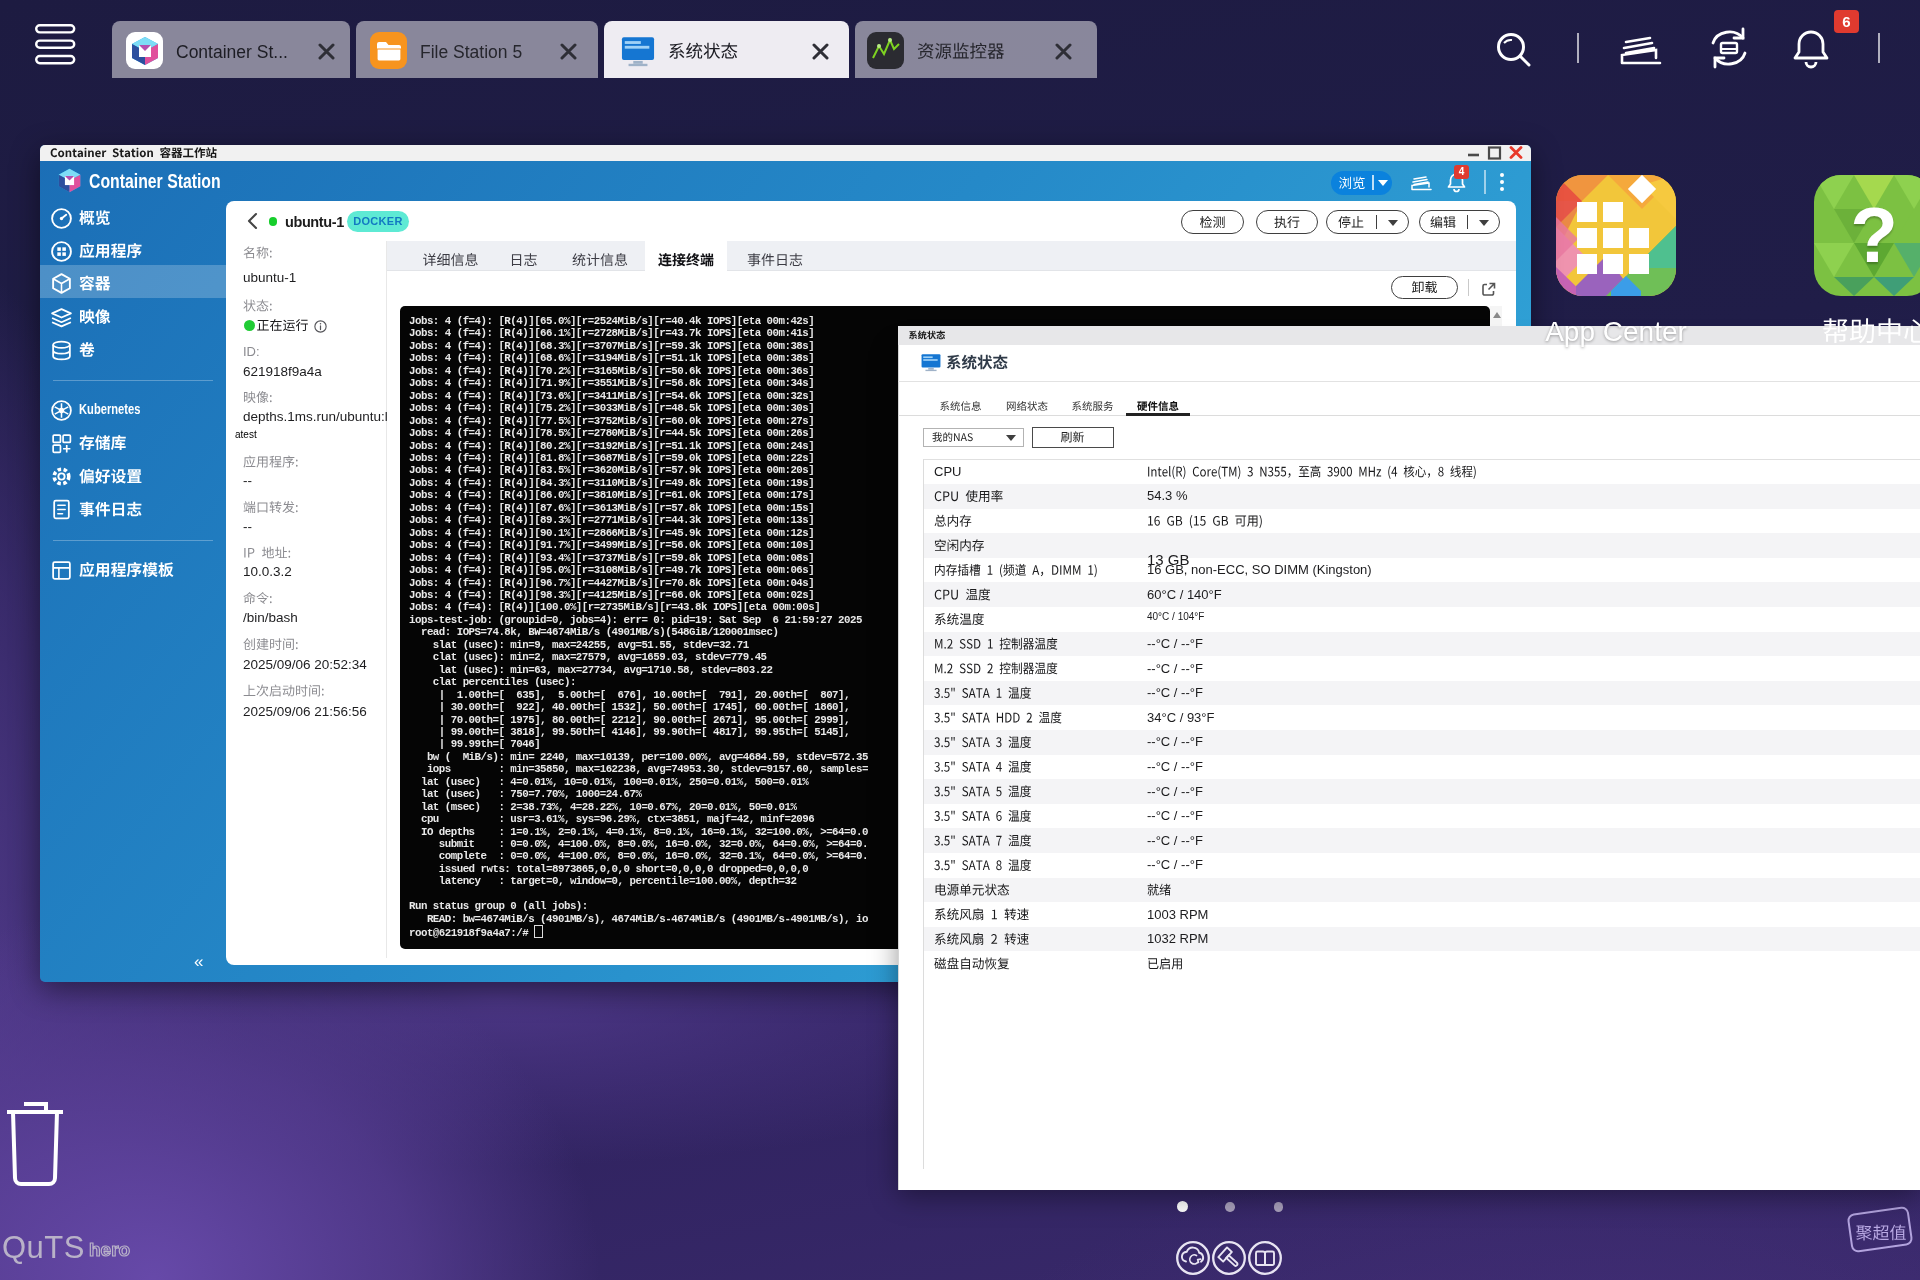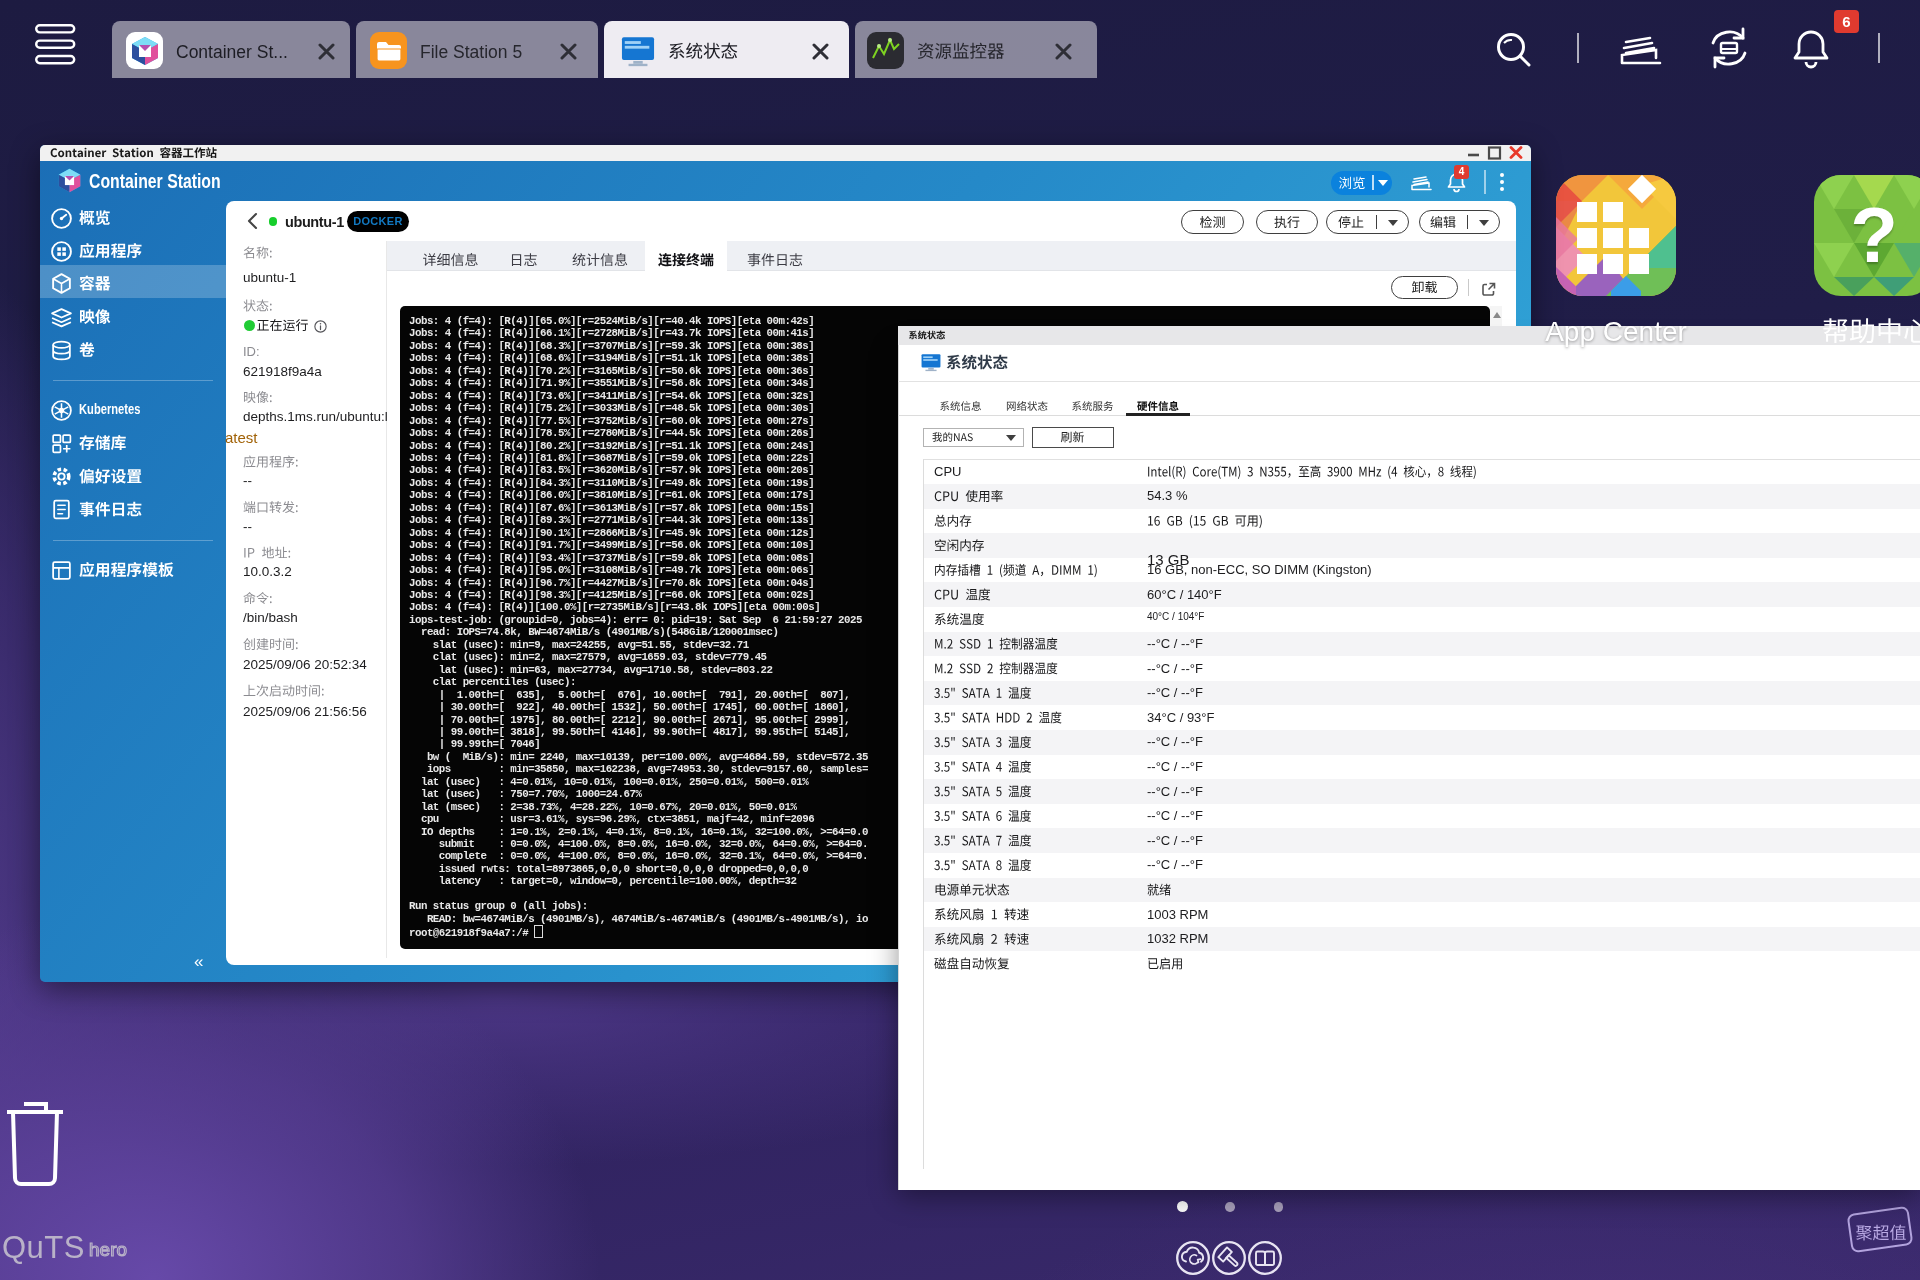--- a/index.html
+++ b/index.html
@@ -179,21 +179,21 @@
     <rect x="3" y="3" width="16" height="16" rx="1.5" stroke="#fff" stroke-width="1.7" fill="none"></rect>
     <path d="M3 8.5 h16 M8.5 8.5 V19" stroke="#fff" stroke-width="1.5"></path>
   </svg>
 <div style="position:absolute;left:194px;top:952px;font-size:17px;color:#fff;z-index:11">«</div>
 <div class="panel"></div>
 <svg style="position:absolute;left:246px;top:212px;z-index:11" width="12" height="18">
     <path d="M10 2 L3 9 L10 16" stroke="#454545" stroke-width="2.1" fill="none" stroke-linecap="round" stroke-linejoin="round"></path>
   </svg>
 <div style="position:absolute;left:268.5px;top:217px;width:8.5px;height:8.5px;border-radius:50%;background:#17ce2c;z-index:11"></div>
 <div style="position:absolute;left:285px;top:213.5px;font-size:14.5px;font-weight:bold;letter-spacing:-0.4px;color:#1c1c1c;z-index:11">ubuntu-1</div>
-<div style="position:absolute;left:347px;top:210.5px;width:62px;height:21px;background:#000000;border-radius:10.5px;z-index:11;color:#1279c2;font-weight:bold;font-size:11px;line-height:21px;text-align:center;letter-spacing:0.3px">DOCKER</div>
+<div style="position:absolute;left:347px;top:210.5px;width:62px;height:21px;background:#5eead4;border-radius:10.5px;z-index:11;color:#1279c2;font-weight:bold;font-size:11px;line-height:21px;text-align:center;letter-spacing:0.3px">DOCKER</div>
 <div style="position:absolute;left:1181px;top:210px;width:63px;height:23.5px;background:#fff;border:1.2px solid #3f3f3f;border-radius:13px;box-sizing:border-box;z-index:11"></div>
 <div style="position:absolute;left:1256px;top:210px;width:62px;height:23.5px;background:#fff;border:1.2px solid #3f3f3f;border-radius:13px;box-sizing:border-box;z-index:11"></div>
 <div style="position:absolute;left:1326px;top:210px;width:83px;height:23.5px;background:#fff;border:1.2px solid #3f3f3f;border-radius:13px;box-sizing:border-box;z-index:11"></div>
 <div style="position:absolute;left:1376px;top:215px;width:1.2px;height:14px;background:#3f3f3f;z-index:12"></div>
 <div class="caretd" style="left:1388px;top:219.5px"></div>
 <div style="position:absolute;left:1419px;top:210px;width:81px;height:23.5px;background:#fff;border:1.2px solid #3f3f3f;border-radius:13px;box-sizing:border-box;z-index:11"></div>
 <div style="position:absolute;left:1467px;top:215px;width:1.2px;height:14px;background:#3f3f3f;z-index:12"></div>
 <div class="caretd" style="left:1479px;top:219.5px"></div>
 <div style="position:absolute;left:385.5px;top:241px;width:1130.5px;height:29.5px;background:#eef0f4;z-index:10;border-bottom:1px solid #e2e4e8;box-sizing:border-box"></div>
 <div style="position:absolute;left:645px;top:241px;width:82px;height:29.5px;background:#fff;z-index:10"></div>
@@ -207,21 +207,21 @@
 <div style="position:absolute;left:243px;top:610px;font-size:13.5px;color:#1d1d1f;z-index:11">/bin/bash</div>
 <div style="position:absolute;left:243px;top:657px;font-size:13.5px;color:#1d1d1f;z-index:11">2025/09/06 20:52:34</div>
 <div style="position:absolute;left:243px;top:703.5px;font-size:13.5px;color:#1d1d1f;z-index:11">2025/09/06 21:56:56</div>
 <div style="position:absolute;left:244px;top:320px;width:11px;height:11px;border-radius:50%;background:#21cc35;z-index:11"></div>
 <svg style="position:absolute;left:314px;top:319.5px;z-index:11" width="13" height="13" viewBox="0 0 15 15">
     <circle cx="7.5" cy="7.5" r="6.5" stroke="#55555a" stroke-width="1.3" fill="none"></circle>
     <path d="M7.5 6.8 V11" stroke="#55555a" stroke-width="1.4" stroke-linecap="round"></path>
     <circle cx="7.5" cy="4.4" r="0.9" fill="#55555a"></circle>
   </svg>
 <div style="position:absolute;left:243px;top:409px;font-size:13.5px;color:#1d1d1f;z-index:11">depths.1ms.run/ubuntu:l</div>
-<div style="position:absolute;left:225px;top:428.5px;font-size:15px;color:#a16207;z-index:11">atest</div>
+<div style="position:absolute;left:235px;top:428.5px;font-size:10px;color:#000000;z-index:11">atest</div>
 <div style="position:absolute;left:1391px;top:275.5px;width:67px;height:23px;background:#fff;border:1.2px solid #3f3f3f;border-radius:12.5px;box-sizing:border-box;z-index:11"></div>
 <div style="position:absolute;left:1468px;top:279px;width:1.3px;height:17px;background:#c9c9c9;z-index:11"></div>
 <svg style="position:absolute;left:1480px;top:281px;z-index:11" width="17" height="17" viewBox="0 0 17 17">
 <path d="M7 3.5 H4.5 a1.5 1.5 0 0 0 -1.5 1.5 v7.5 a1.5 1.5 0 0 0 1.5 1.5 h7.5 a1.5 1.5 0 0 0 1.5 -1.5 V10" stroke="#555" stroke-width="1.6" fill="none"></path>
 <path d="M9.5 2.5 h5 v5 M14.2 2.8 L8.5 8.5" stroke="#555" stroke-width="1.6" fill="none"></path>
 </svg>
 <div class="term">
     <pre>Jobs: 4 (f=4): [R(4)][65.0%][r=2524MiB/s][r=40.4k IOPS][eta 00m:42s]
 Jobs: 4 (f=4): [R(4)][66.1%][r=2728MiB/s][r=43.7k IOPS][eta 00m:41s]
 Jobs: 4 (f=4): [R(4)][68.3%][r=3707MiB/s][r=59.3k IOPS][eta 00m:38s]
@@ -376,21 +376,21 @@
 <div style="position:absolute;left:1147px;top:906.5px;font-size:13px;color:#1c1c1e;z-index:21">1003 RPM</div>
 <div style="position:absolute;left:923px;top:926.8px;width:997px;height:24.6px;background:#f4f4f6;z-index:20"></div>
 <div style="position:absolute;left:1147px;top:931.1px;font-size:13px;color:#1c1c1e;z-index:21">1032 RPM</div>
 <div style="position:absolute;left:923px;top:459.4px;width:1px;height:710px;background:#dcdcdc;z-index:21"></div>
 <svg style="position:absolute;left:4px;top:1098px;z-index:5" width="62" height="92" viewBox="0 0 62 92">
 <path d="M20 6 h22 v8" stroke="#fff" stroke-width="4" fill="none"></path>
 <path d="M3 14 h56" stroke="#fff" stroke-width="4"></path>
 <path d="M9 14 l2 66 a6 6 0 0 0 6 6 h28 a6 6 0 0 0 6 -6 l2 -66" stroke="#fff" stroke-width="4" fill="none"></path>
 </svg>
 <div style="position:absolute;left:2px;top:1230px;z-index:5;font-size:31px;font-weight:normal;color:#b9b2c8;letter-spacing:0.5px">QuTS</div>
-<div style="position:absolute;left:89px;top:1239px;z-index:5;font-size:19px;font-weight:normal;color:transparent;-webkit-text-stroke:1.2px #b9b2c8">hero</div>
+<div style="position:absolute;left:89px;top:1239px;z-index:5;font-size:19px;font-weight:bold;color:transparent;-webkit-text-stroke:1.2px #b9b2c8">hero</div>
 <div style="position:absolute;left:1176.8px;top:1201.2px;width:11px;height:11px;border-radius:50%;background:#fff;z-index:5"></div>
 <div style="position:absolute;left:1225.3px;top:1202.3px;width:9.5px;height:9.5px;border-radius:50%;background:#a9a0bc;z-index:5"></div>
 <div style="position:absolute;left:1273.5px;top:1202.3px;width:9.5px;height:9.5px;border-radius:50%;background:#a9a0bc;z-index:5"></div>
 <svg style="position:absolute;left:1175px;top:1239.5px;z-index:5" width="108" height="37" viewBox="0 0 108 37">
 <circle cx="18" cy="18" r="15.8" stroke="#e8e4f2" stroke-width="2.3" fill="none"></circle>
 <path d="M11 21.5 a5.5 5 0 0 1 0.8 -9.8 a6.5 6.5 0 0 1 12.4 1 a5 5 0 0 1 1.8 9 " stroke="#e8e4f2" stroke-width="1.9" fill="none" stroke-linecap="round"></path>
 <path d="M21.5 15.5 a4.5 4.5 0 1 0 1.5 6.5 M23.5 22.5 l-0.7 -2.8 l2.8 -0.5" stroke="#e8e4f2" stroke-width="1.7" fill="none" stroke-linecap="round"></path>
 <circle cx="54" cy="18" r="15.8" stroke="#e8e4f2" stroke-width="2.3" fill="none"></circle>
 <g stroke="#e8e4f2" fill="none" stroke-width="1.9" transform="rotate(-48 54 18)">
 <path d="M47.5 9.5 h13 v6.5 h-13 z" stroke-linejoin="round"></path>

